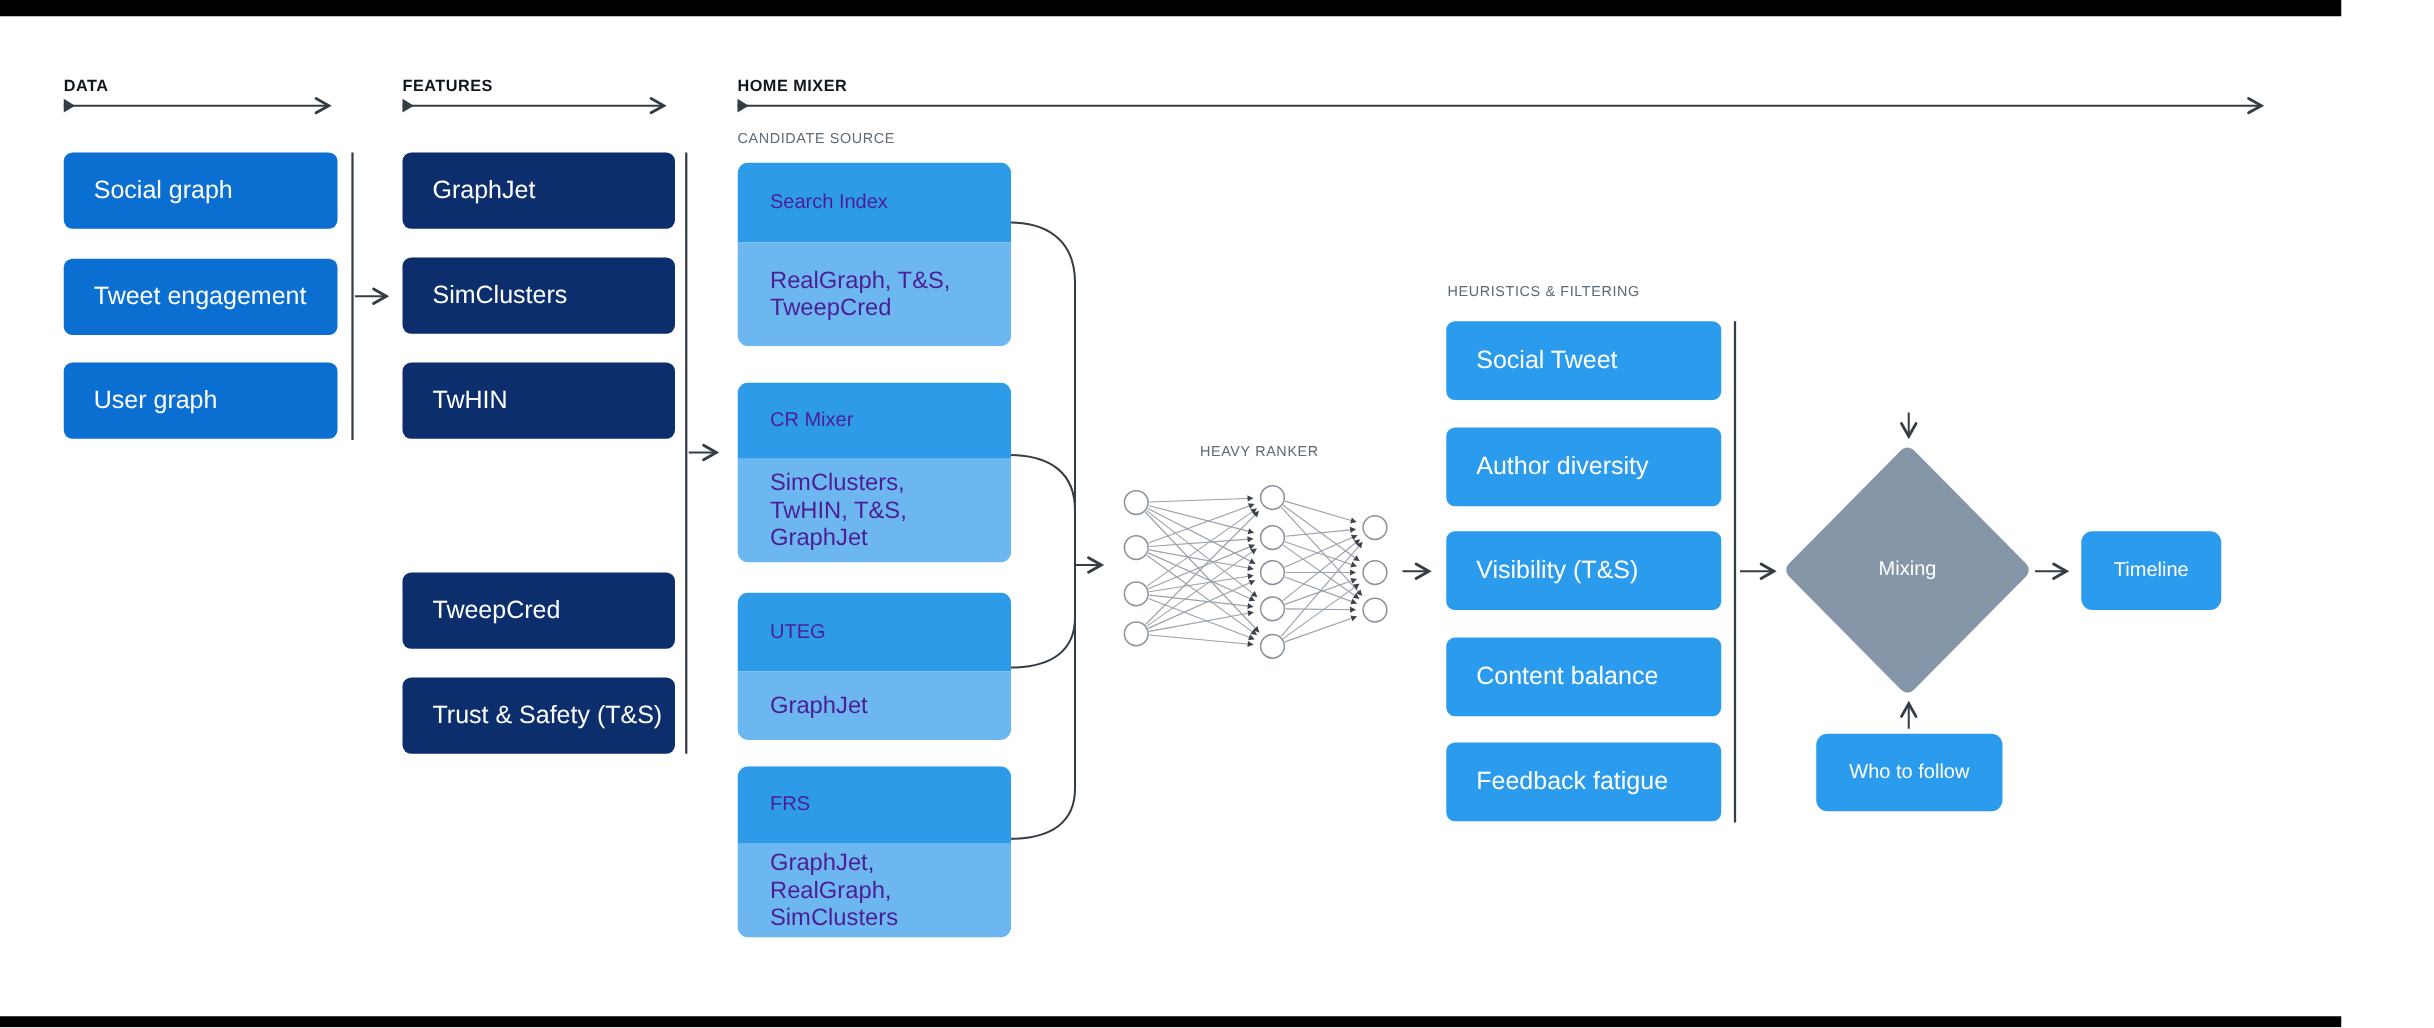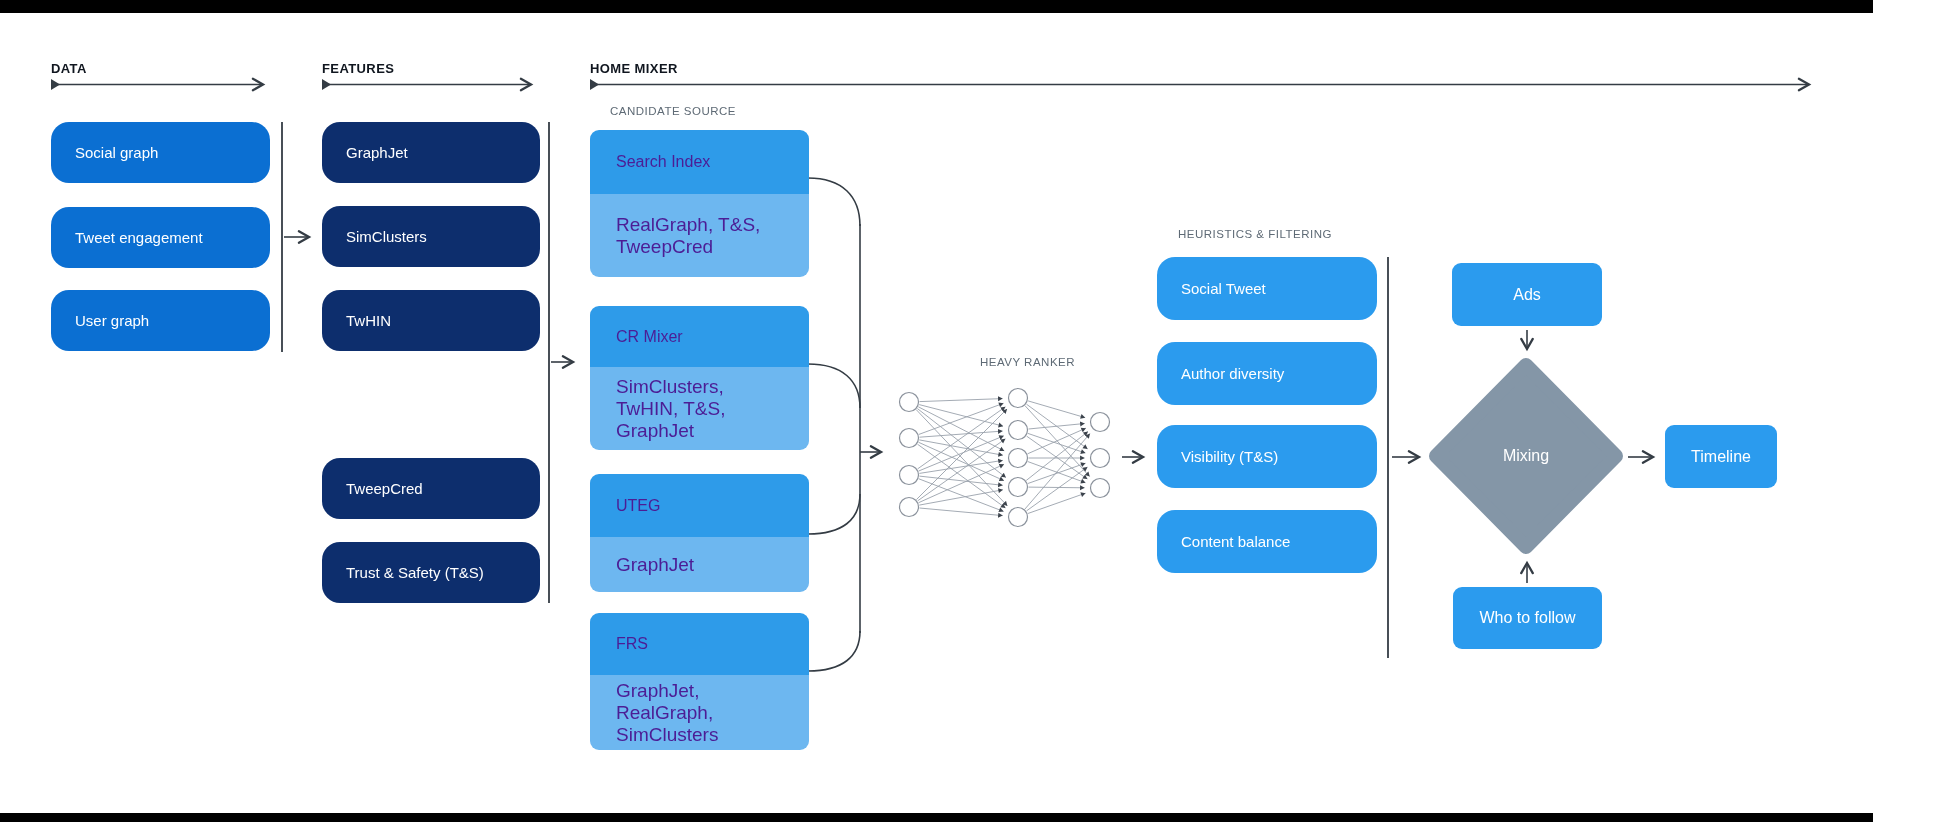--- a/index.html
+++ b/index.html
@@ -10,25 +10,25 @@
   .bar{position:absolute;left:0;width:1947px;background:#000;}
   .bar.top{top:0;height:13px;}
   .bar.bottom{top:813px;height:9px;}
 
   .sec-header{
     position:absolute;font-size:13px;font-weight:700;letter-spacing:.4px;
     color:var(--c-header_text,#10161f);white-space:nowrap;
   }
   .sub-label{
     position:absolute;font-size:11.5px;font-weight:500;letter-spacing:.5px;
-    color:var(--c-label,#5e6a75);white-space:nowrap;margin-left:20px;
+    color:var(--c-label,#5e6a75);white-space:nowrap;
   }
 
   .box{
-    position:absolute;border-radius:18px;color:#fff;font-size:15px;font-weight:500;
+    position:absolute;border-radius:7px;color:#fff;font-size:20px;font-weight:500;
     display:flex;align-items:center;padding:0 24px;box-sizing:border-box;
     white-space:nowrap;
   }
   .data-box{left:51px;width:219px;height:61px;background:var(--c-data_box,#0b6fd2);}
   .feature-box{left:322px;width:218px;height:61px;background:var(--c-feature_box,#0d2e6d);}
   .heuristic-box{left:1157px;width:220px;height:63px;background:var(--c-accent_box,#2b9bee);}
 
   .card{
     position:absolute;left:590px;width:219px;border-radius:9px;overflow:hidden;color:#4c1d95;
   }
@@ -200,19 +200,19 @@
   </div>
   <div class="card" style="top:613px">
     <div class="card-header" style="height:62px">FRS</div>
     <div class="card-sub" style="height:75px">GraphJet, RealGraph, SimClusters</div>
   </div>
 
   <div class="box heuristic-box" style="top:257px">Social Tweet</div>
   <div class="box heuristic-box" style="top:342px">Author diversity</div>
   <div class="box heuristic-box" style="top:425px">Visibility (T&amp;S)</div>
   <div class="box heuristic-box" style="top:510px">Content balance</div>
-
-  <div class="pill" style="left:1452px;top:263px;width:150px;height:63px">Ads</div>
+  <div class="box heuristic-box" style="top:594px">Feedback fatigue</div>
+
   <div class="pill" style="left:1453px;top:587px;width:149px;height:62px">Who to follow</div>
   <div class="pill" style="left:1665px;top:425px;width:112px;height:63px">Timeline</div>
   <div class="diamond-label">Mixing</div>
 
 </div>
 
 </body></html>

